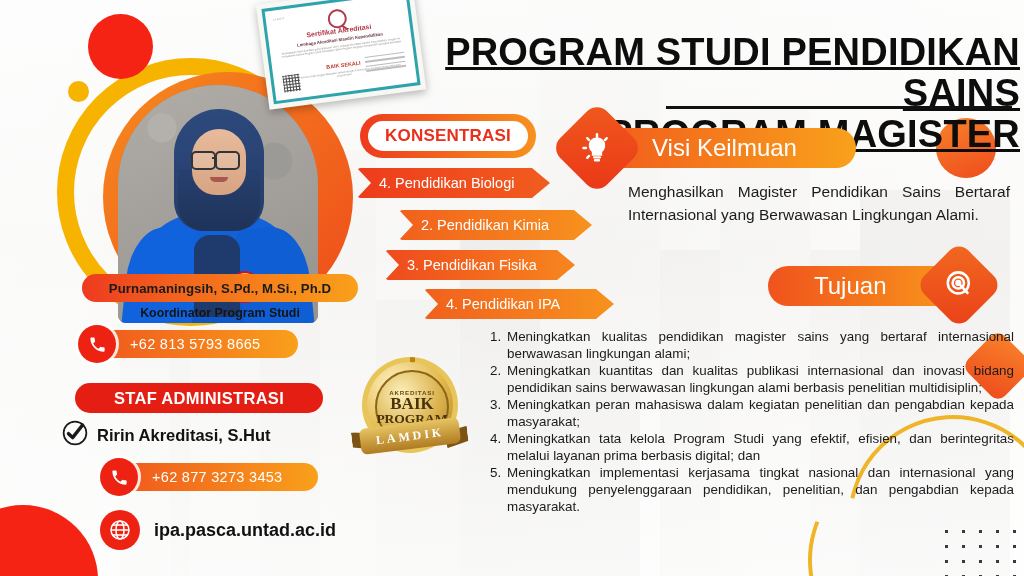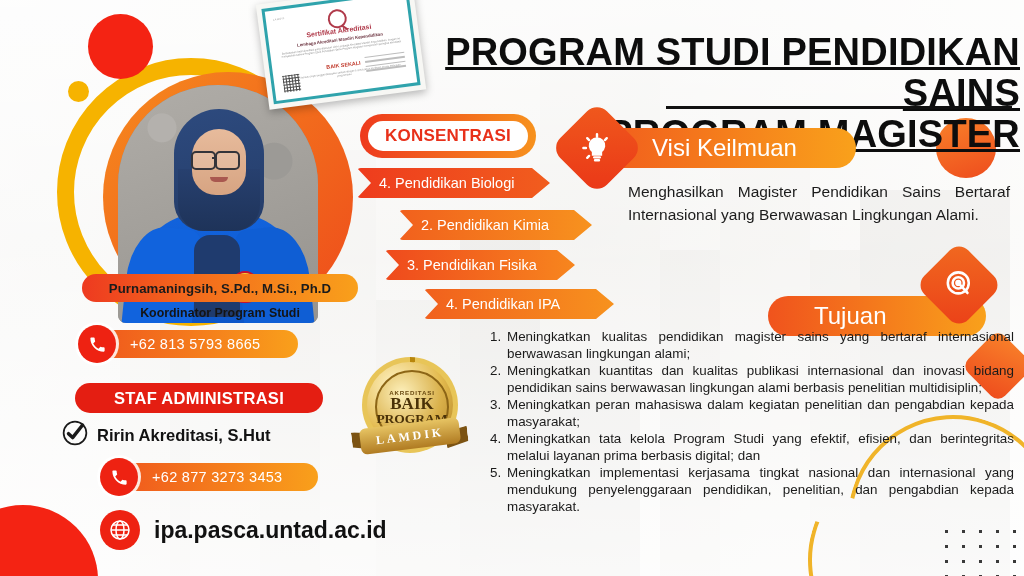--- a/index.html
+++ b/index.html
@@ -116,21 +116,21 @@
   #contact-staff .cbar{width:148px;}
 
   .staf-pill{position:absolute;left:75px;top:383px;width:248px;height:30px;border-radius:15px;background:#E41E12;
     display:flex;align-items:center;justify-content:center;}
   .staf-pill span{color:#fff;font-weight:700;font-size:16.5px;letter-spacing:.3px;}
   .staf-name{position:absolute;left:62px;top:420px;display:flex;align-items:center;gap:9px;}
   .staf-name .nm{color:#121212;font-weight:700;font-size:16.5px;}
 
   .web{position:absolute;left:100px;top:510px;display:flex;align-items:center;gap:14px;}
   .web .gicon{width:40px;height:40px;border-radius:50%;background:#EE2212;display:flex;align-items:center;justify-content:center;}
-  .web .url{color:#111;font-weight:700;font-size:23px;}
+  .web .url{color:#111;font-weight:700;font-size:18px;}
 
   
   .seal{position:absolute;left:358px;top:357px;width:104px;height:104px;}
   .seal .star{position:absolute;left:4px;top:0;width:96px;height:96px;border-radius:50%;
     background:conic-gradient(#b8860b 0 6deg,#e8c558 6deg 12deg);}
   .seal .star2{position:absolute;left:9px;top:5px;width:86px;height:86px;border-radius:50%;
     background:radial-gradient(circle at 32% 28%,#fff3c4,#e3ba4e 55%,#a9791c 100%);}
   .seal .inner{position:absolute;left:17px;top:13px;width:70px;height:70px;border-radius:50%;
     background:radial-gradient(circle at 35% 30%,#fdf0bb,#d9b04a 60%,#b4862a 100%);
     border:2px solid #8c6516;display:flex;flex-direction:column;align-items:center;justify-content:center;}
@@ -168,21 +168,21 @@
     background:linear-gradient(90deg,#F0531D,#F9A11B);display:flex;align-items:center;}
   .visi-badge .label{margin-left:86px;color:#fff;font-size:24px;}
   .diamond{position:absolute;width:66px;height:66px;border-radius:14px;transform:rotate(45deg);
     background:linear-gradient(135deg,#F05A1D,#EA3617);}
   #visi-diamond{left:564px;top:115px;}
   .bulb{position:absolute;left:50%;top:50%;transform:translate(-50%,-50%) rotate(-45deg);width:34px;height:34px;}
   .visi-text{position:absolute;left:628px;top:180px;width:382px;color:#1c1c1c;font-size:15.5px;line-height:23px;text-align:justify;}
 
   
   .tujuan-badge{position:absolute;left:768px;top:266px;width:218px;height:40px;border-radius:20px;
-    background:linear-gradient(90deg,#F0531D,#F9A11B);display:flex;align-items:center;margin-top:30px;}
+    background:linear-gradient(90deg,#F0531D,#F9A11B);display:flex;align-items:center;}
   .tujuan-badge .label{margin-left:46px;color:#fff;font-size:24px;}
   #tujuan-diamond{left:928px;top:254px;width:62px;height:62px;border-radius:13px;
     background:linear-gradient(135deg,#F16A20,#EB4018);}
   .target{position:absolute;left:50%;top:50%;transform:translate(-50%,-50%) rotate(-45deg);width:34px;height:34px;}
 
   .goals{position:absolute;left:487px;top:328px;width:527px;color:#1b1b1b;font-size:13.4px;line-height:17px;}
   .goals ol{margin:0;padding-left:18px;}
   .goals li{text-align:justify;margin-bottom:0px;padding-left:2px;}
 
   .hr-title{position:absolute;left:666px;top:106px;width:346px;height:3px;background:#111;}

